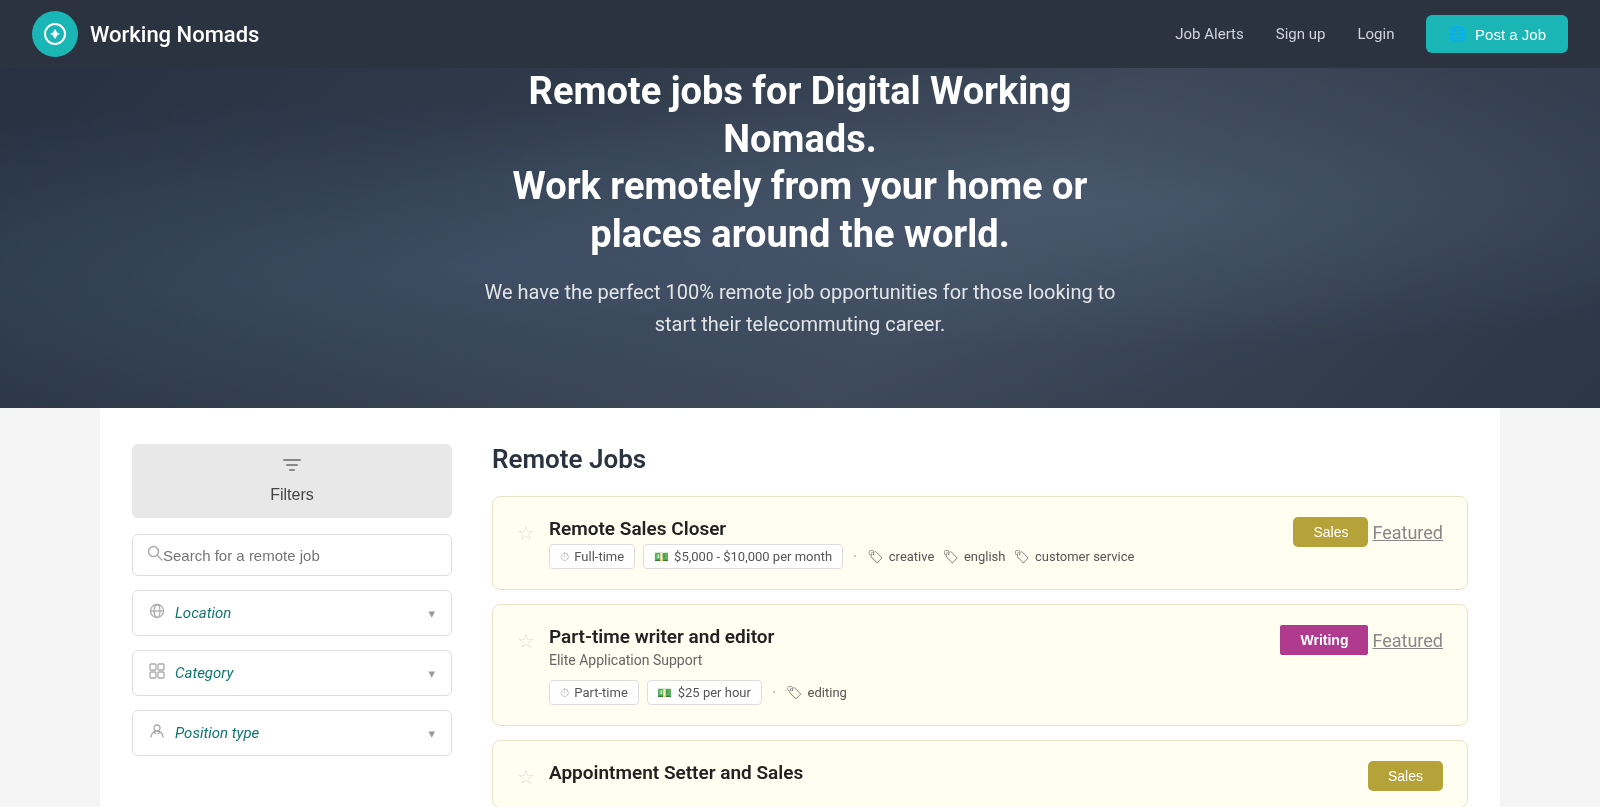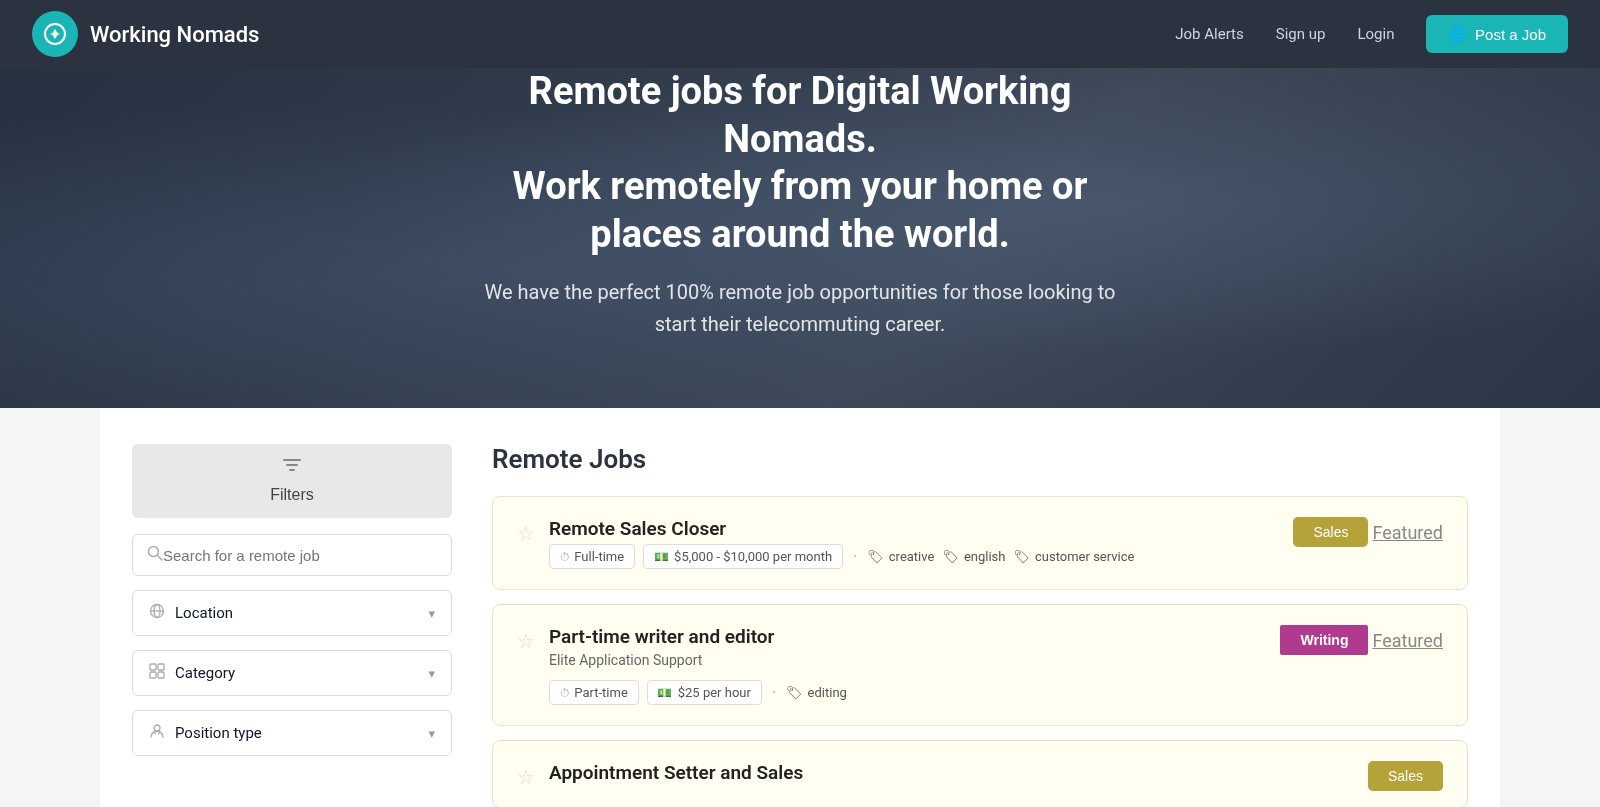--- a/index.html
+++ b/index.html
@@ -165,21 +165,21 @@
       padding: 12px 16px;
       font-size: 15px;
       color: #555;
       cursor: pointer;
       display: flex;
       align-items: center;
       gap: 10px;
       margin-bottom: 14px;
       position: relative;
     }
-    .filter-dropdown .label { flex: 1; color: #0f172a; }
+    .filter-dropdown .label { flex: 1; color: #0f766e; font-style: italic; }
     .filter-dropdown .chevron { color: #999; font-size: 13px; }
     .filter-icon { color: #aaa; font-size: 16px; }
 
     
     .job-list-section { flex: 1; }
     .section-title {
       font-size: 26px;
       font-weight: 600;
       color: #2c3340;
       margin-bottom: 22px;

